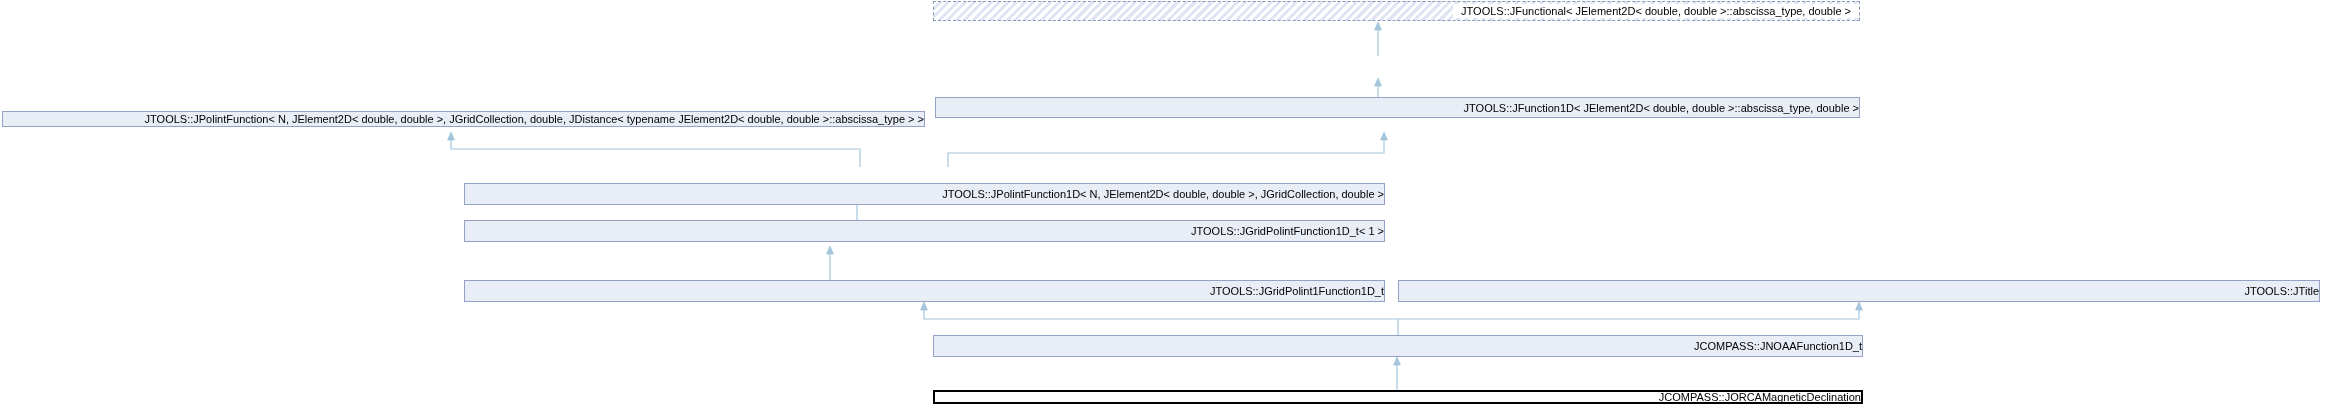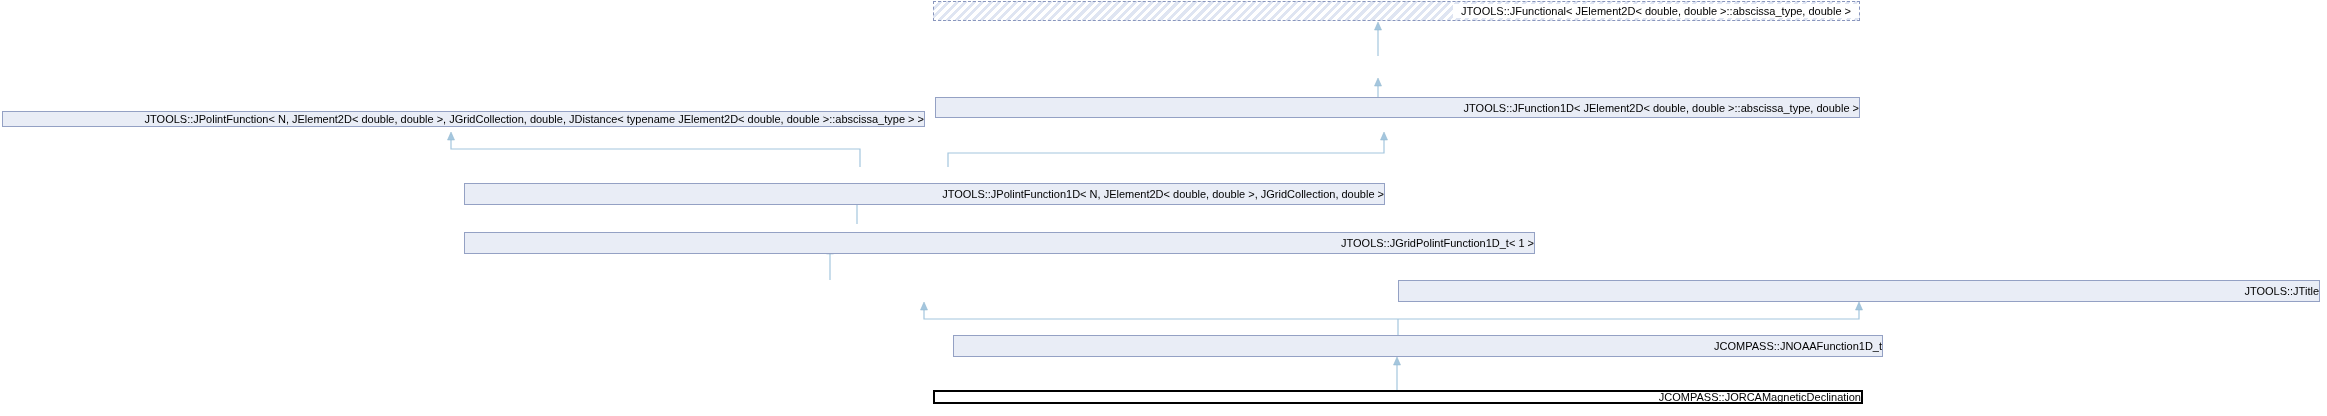--- a/index.html
+++ b/index.html
@@ -91,29 +91,32 @@
     <span class="lbl">JTOOLS::JPolintFunction&lt; N, JElement2D&lt; double, double &gt;, JGridCollection, double, JDistance&lt; typename JElement2D&lt; double, double &gt;::abscissa_type &gt; &gt;</span>
   </div>
   <div class="node" style="left:935px; top:97px; width:925px; height:21px;">
     <span class="lbl">JTOOLS::JFunction1D&lt; JElement2D&lt; double, double &gt;::abscissa_type, double &gt;</span>
   </div>
 
   <div class="node" style="left:464px; top:167px; width:921px; height:22px;margin-top:16px;">
     <span class="lbl">JTOOLS::JPolintFunction1D&lt; N, JElement2D&lt; double, double &gt;, JGridCollection, double &gt;</span>
   </div>
 
-  <div class="node" style="left:464px; top:232px; width:1071px; height:22px;">
+  <div class="node" style="left:464px; top:220px; width:921px; height:22px;">
     <span class="lbl">JTOOLS::JGridPolintFunction1D_t&lt; 1 &gt;</span>
   </div>
 
+  <div class="node" style="left:464px; top:280px; width:921px; height:22px;">
+    <span class="lbl">JTOOLS::JGridPolint1Function1D_t</span>
+  </div>
   <div class="node" style="left:1398px; top:280px; width:922px; height:22px;">
     <span class="lbl">JTOOLS::JTitle</span>
   </div>
 
-  <div class="node" style="left:933px; top:335px; width:930px; height:22px;margin-left:20px;">
+  <div class="node" style="left:933px; top:335px; width:930px; height:22px;">
     <span class="lbl">JCOMPASS::JNOAAFunction1D_t</span>
   </div>
 
   <div class="node main" style="left:933px; top:390px; width:930px; height:14px;">
     <span class="lbl">JCOMPASS::JORCAMagneticDeclination</span>
   </div>
 
 </div>
 
 </body></html>

